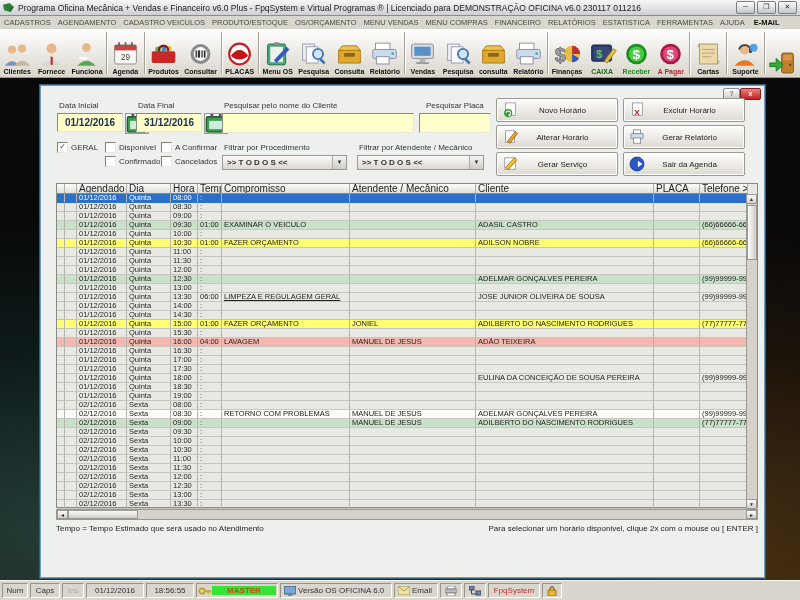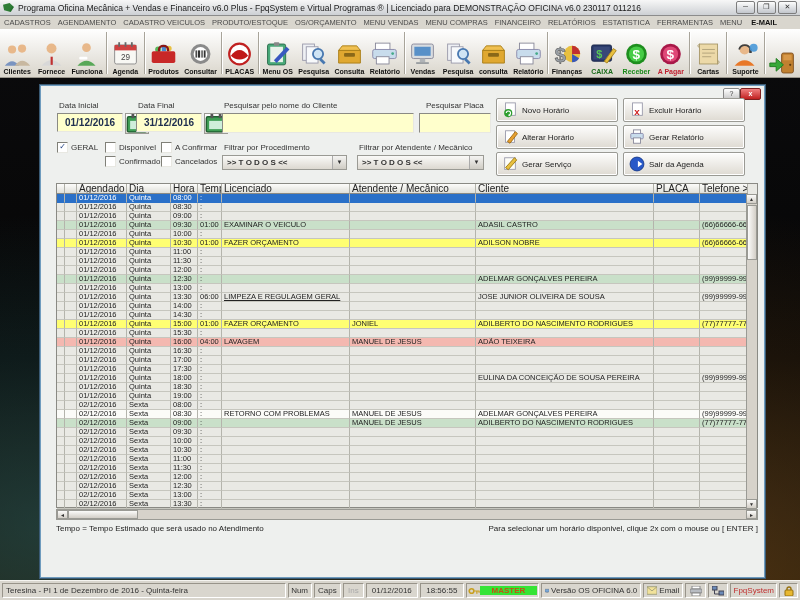--- a/index.html
+++ b/index.html
@@ -49,21 +49,21 @@
   .cbox{width:9px;height:9px;background:#fff;border:1px solid;border-color:#808078 #e8e8e2 #e8e8e2 #808078;
     font-size:8px;line-height:8px;color:#204080;text-align:center;font-weight:bold}
   .ddl{height:15px;border:1px solid #9a9a94;background:linear-gradient(#fafaf8,#dcd8d0);
     display:flex;align-items:center;font-size:8px;font-weight:bold;color:#333;box-sizing:border-box;padding-left:4px}
   .ddl .arrow{margin-left:auto;width:13px;height:13px;border-left:1px solid #aaa;
     background:linear-gradient(#f4f4f2,#cfccc4);font-size:6px;line-height:13px;text-align:center;color:#333}
   .abtn{width:120px;height:22px;border:1px solid #9a9a94;border-radius:2px;
     background:linear-gradient(#fdfdfc,#dedad2);display:flex;align-items:center;font-size:8px;color:#222;
     box-shadow:inset 0 0 0 1px #fff}
   .abtn svg{width:16px;height:16px;margin:0 4px 0 5px}
-  .abtn .alabel{flex:1;margin-right:14px}
+  .abtn .alabel{flex:1;text-align:center;margin-right:14px}
   
   .grid{left:15px;top:97px;width:702px;height:325px;background:#e9e9e4;border:1px solid #8a8a84;box-sizing:border-box}
   .ghead{display:flex;height:10px}
   .ghead .gc{background:linear-gradient(#fcfcfa,#e0e0da);border-right:1px solid #b0b0a8;border-bottom:1px solid #8a8a84;
     font-size:10px;color:#222;line-height:10px;padding-left:2px;box-sizing:border-box;white-space:nowrap;overflow:hidden}
   .grow{display:flex;height:9px}
   .grow .gc{border-right:1px solid #b4b4ac;border-bottom:1px solid #c6c6be;font-size:7.5px;line-height:8px;
     color:#222;padding-left:2px;box-sizing:border-box;white-space:nowrap;overflow:hidden}
   .grow.sel .gc{background:#2a70c8 !important;color:#fff;border-bottom-color:#2a70c8}
   .grow.green .gc{background:#c9e0c9}
@@ -106,21 +106,21 @@
     <span class="menu-item">AGENDAMENTO</span>
     <span class="menu-item">CADASTRO VEICULOS</span>
     <span class="menu-item">PRODUTO/ESTOQUE</span>
     <span class="menu-item">OS/ORÇAMENTO</span>
     <span class="menu-item">MENU VENDAS</span>
     <span class="menu-item">MENU COMPRAS</span>
     <span class="menu-item">FINANCEIRO</span>
     <span class="menu-item">RELATÓRIOS</span>
     <span class="menu-item">ESTATISTICA</span>
     <span class="menu-item">FERRAMENTAS</span>
-    <span class="menu-item">MENU</span>
+    <span class="menu-item">AJUDA</span>
     <span class="menu-item email">
       <svg viewBox="0 0 11 8">
         <rect x="0" y="0" width="11" height="8" fill="#f0e0a0" stroke="#a08"></rect>
         <path d="M0 0l5.5 4.5L11 0" fill="none" stroke="#a08"></path>
       </svg>
       <span>E-MAIL</span>
     </span>
   </div>
 
 <div class="abs toolbar" id="toolbar">
@@ -449,21 +449,21 @@
     </div>
 
   <div class="grid abs" id="grid">
     <div class="ghead" id="ghead">
         <div class="gc" style="width: 8px;"></div>
         <div class="gc" style="width: 12px;"></div>
         <div class="gc" style="width: 50px;">Agendado</div>
         <div class="gc" style="width: 44px;">Dia</div>
         <div class="gc" style="width: 27px;">Hora</div>
         <div class="gc" style="width: 24px;">Tempo</div>
-        <div class="gc" style="width: 128px;">Licenciado</div>
+        <div class="gc" style="width: 128px;">Compromisso</div>
         <div class="gc" style="width: 126px;">Atendente / Mecânico</div>
         <div class="gc" style="width: 178px;">Cliente</div>
         <div class="gc" style="width: 46px;">PLACA</div>
         <div class="gc" style="width: 48px;">Telefone  &gt;&gt;&gt;</div>
       </div>
     <div id="gbody">
         <div class="grow sel">
           <div class="gc" style="width: 8px;"></div>
           <div class="gc" style="width: 12px;"></div>
           <div class="gc" style="width: 50px;">01/12/2016</div>
@@ -930,21 +930,20 @@
     <div class="sbtn" style="height:9px;line-height:8px">◄</div>
     <div class="hthumb"></div>
     <div class="sbtn" style="height:9px;line-height:8px;margin-left:auto">►</div>
   </div>
 
   <div class="abs note" style="left:15px;top:438px">Tempo = Tempo Estimado que será usado no Atendimento</div>
   <div class="abs note" style="right:6px;top:438px">Para selecionar um horário disponivel, clique 2x com o mouse ou [ ENTER ]</div>
 </div>
 
 <div class="abs statusbar">
-  <span class="seg" style="width:318px">Teresina - PI  1 de Dezembro de 2016 - Quinta-feira</span>
   <span class="seg" style="width:26px;justify-content:center">Num</span>
   <span class="seg" style="width:30px;justify-content:center">Caps</span>
   <span class="seg dim" style="width:22px;justify-content:center">Ins</span>
   <span class="seg" style="width:58px;justify-content:center">01/12/2016</span>
   <span class="seg" style="width:48px;justify-content:center">18:56:55</span>
   <span class="seg" style="width:82px;padding:0 1px">
     <svg viewBox="0 0 14 10" style="width:14px;height:10px">
         <circle cx="4" cy="5" r="2.6" fill="none" stroke="#c8a020" stroke-width="1.8"></circle>
         <path d="M7 5h6M10 5v3M12.5 5v2" stroke="#c8a020" stroke-width="1.4" fill="none"></path>
       </svg>

